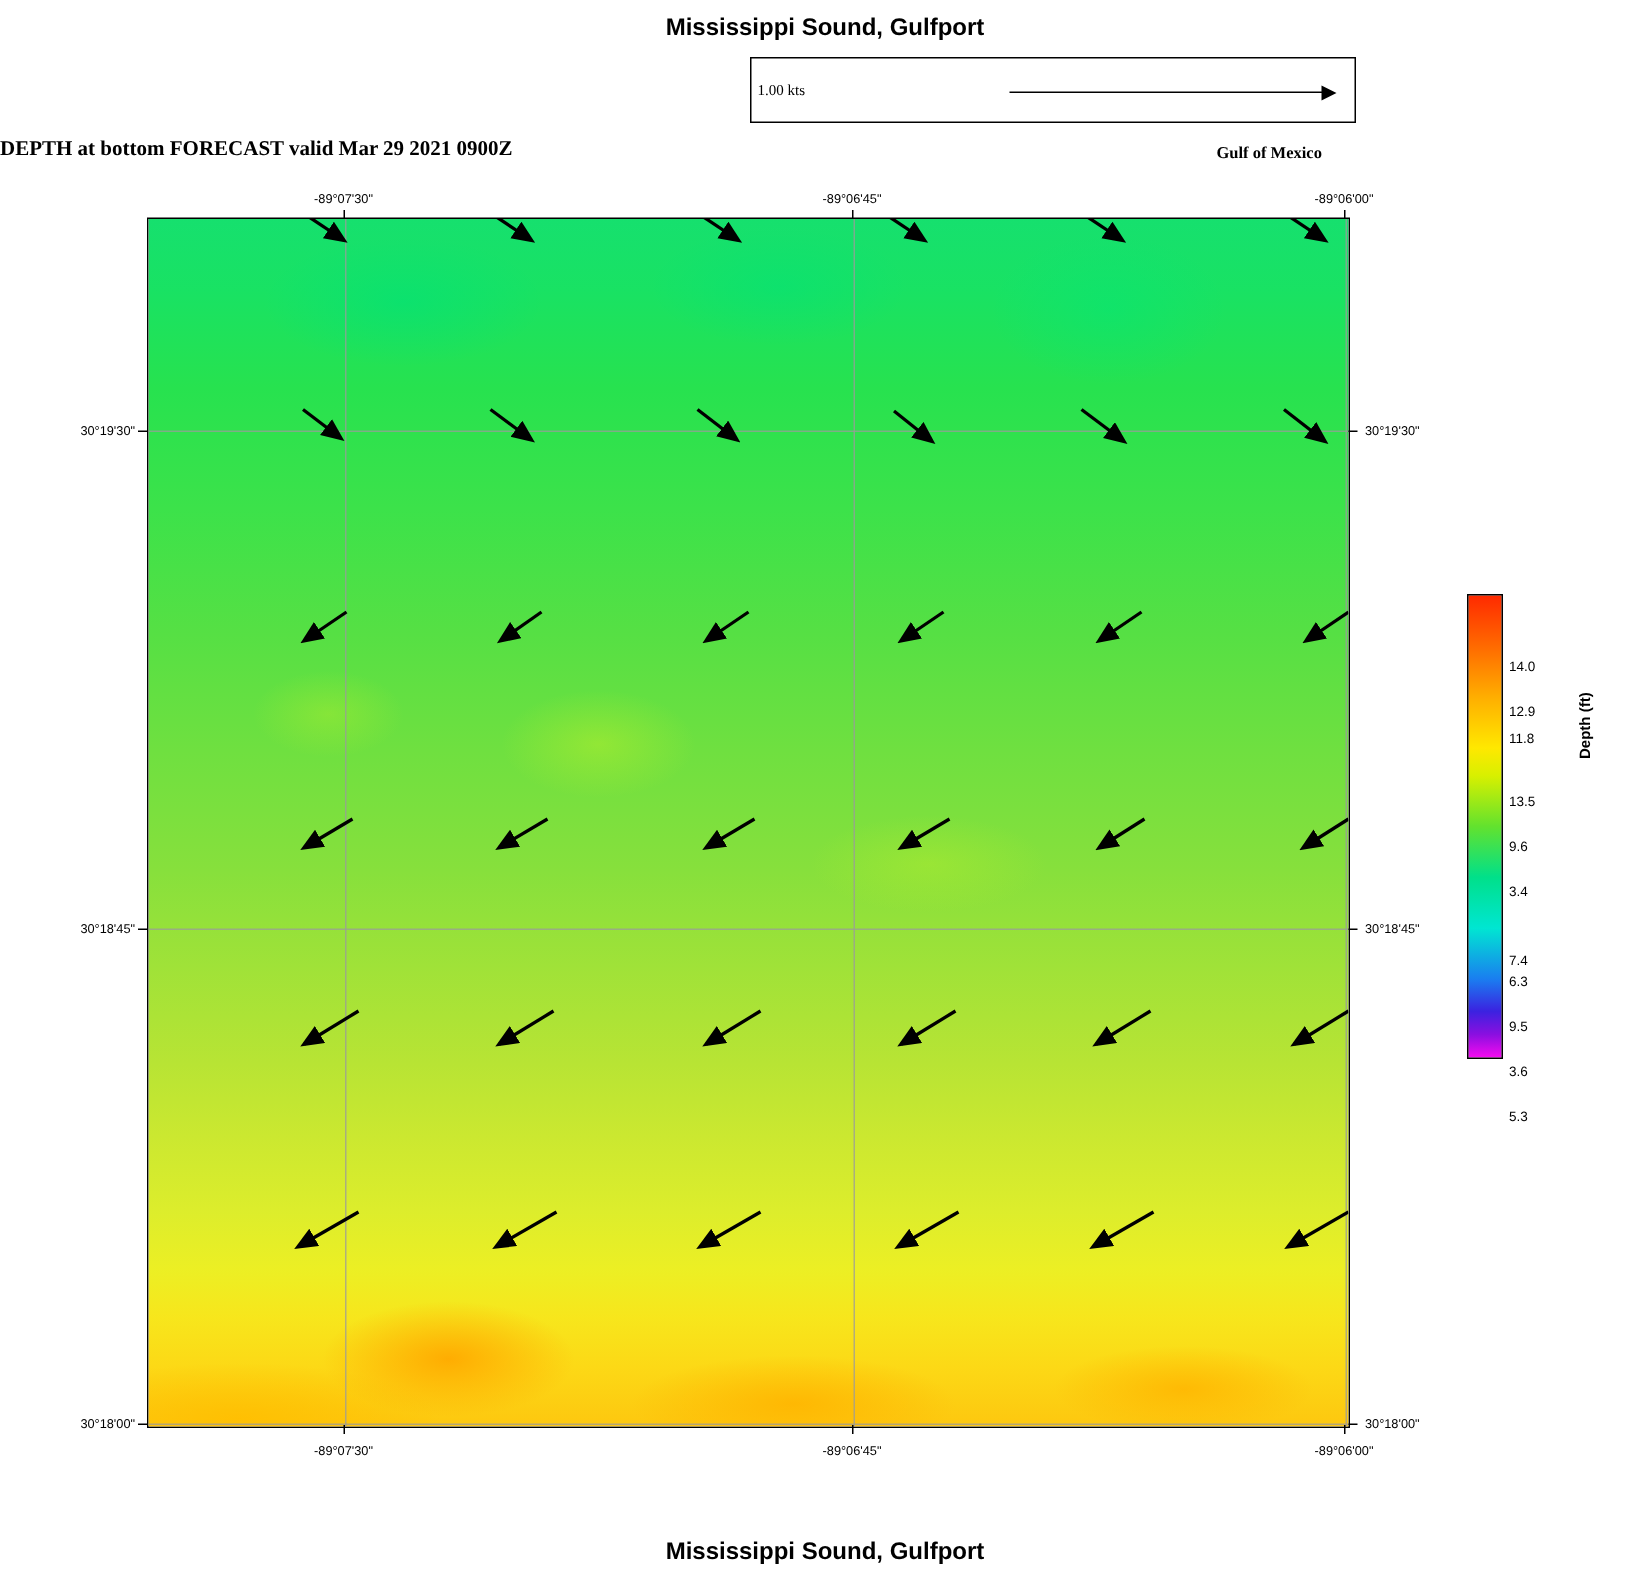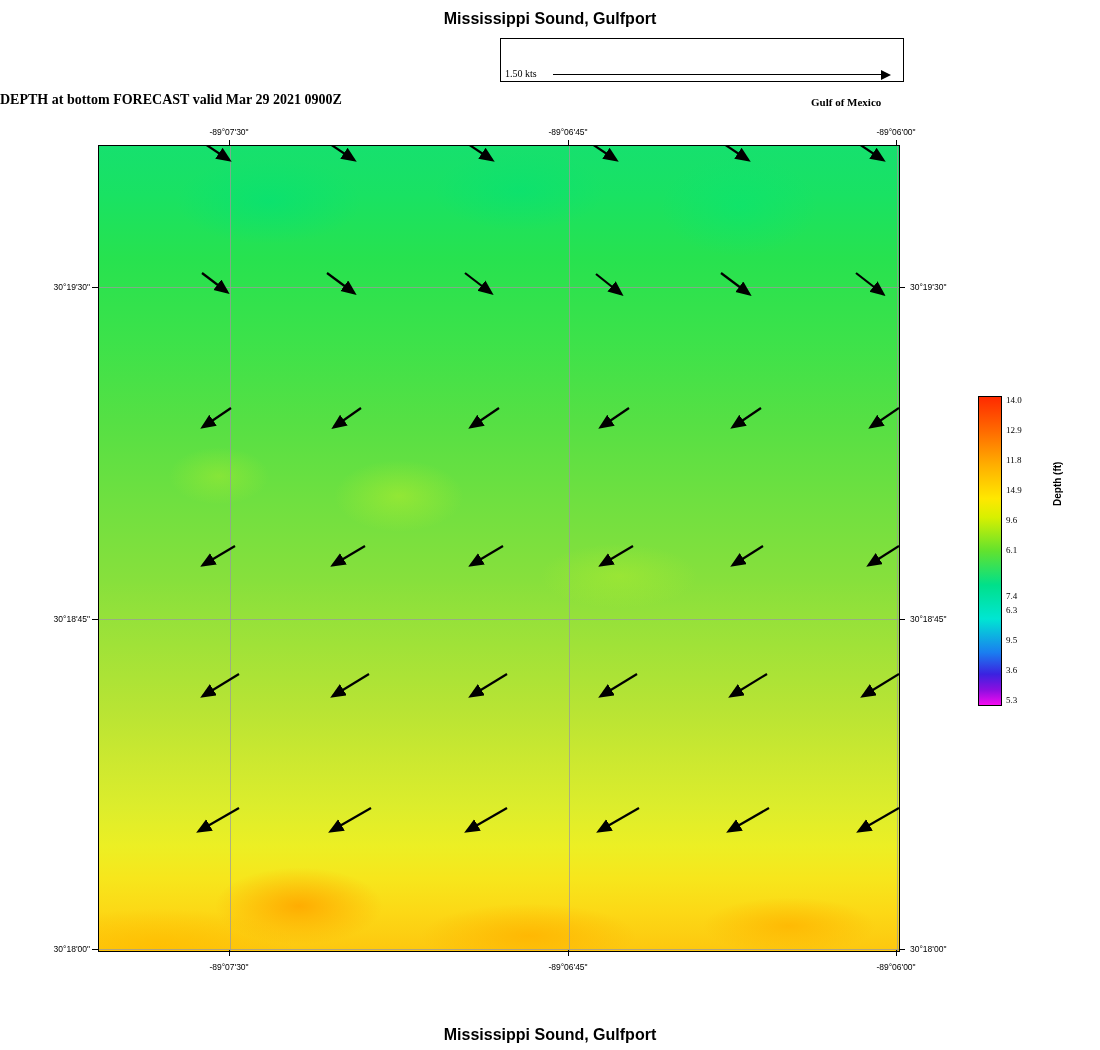--- a/index.html
+++ b/index.html
@@ -132,46 +132,47 @@
       #00e08a 61%,
       #00e6d2 72%,
       #1a7ef0 83%,
       #3b22e0 90%,
       #8a0fe0 95%,
       #f50af0 100%);
   }
   .cb-tick{
     position:absolute;left:28px;
     font-size:9px;color:#000;
-    font-family:Liberation Serif, serif;
+    font-family:Liberation Sans, sans-serif;
     transform:translateY(-50%);
+    margin-top:44px;
   }
   #colorbar-title{
     position:absolute;left:74px;top:110px;
     font-size:10px;font-weight:bold;color:#000;
     font-family:"Liberation Sans", sans-serif;
     transform:rotate(-90deg);
     transform-origin:left top;
     white-space:nowrap;
   }
 </style>
 </head>
 <body>
 
 <div class="abs" id="top-title">Mississippi Sound, Gulfport</div>
 <div class="abs" id="forecast-title">DEPTH at bottom FORECAST valid Mar 29 2021 0900Z</div>
 <div class="abs" id="region-label">Gulf of Mexico</div>
 <div class="abs" id="bottom-title">Mississippi Sound, Gulfport</div>
 
 <div class="abs" id="vector-legend">
-  <div class="vl-row" style="top:29px;">
-    <span class="vl-label">1.50 kts</span>
-    <span class="vl-arrow" style="left:52px;width:340px;">
-      <span class="vl-line" style="width:330px;"></span>
-      <span class="vl-head" style="left:328px;"></span>
+  <div class="vl-row" style="top:16px;">
+    <span class="vl-label">1.00 kts</span>
+    <span class="vl-arrow" style="left:172px;width:220px;">
+      <span class="vl-line" style="width:210px;"></span>
+      <span class="vl-head" style="left:208px;"></span>
     </span>
   </div>
 </div>
 
 <div class="abs" id="map-frame">
   <div id="map-field"></div>
 
   <div class="grid-line gl-v" style="left:131px;"></div>
   <div class="grid-line gl-v" style="left:470px;"></div>
   <div class="grid-line gl-v" style="left:798px;"></div>
@@ -257,23 +258,23 @@
 <div class="abs tick tick-right" style="left:910px;top:619px;width:70px;">30°18'45"</div>
 <div class="abs tick tick-right" style="left:910px;top:949px;width:70px;">30°18'00"</div>
 <div class="abs tick-mark" style="left:899px;top:287px;width:6px;height:1px;"></div>
 <div class="abs tick-mark" style="left:899px;top:619px;width:6px;height:1px;"></div>
 <div class="abs tick-mark" style="left:899px;top:949px;width:6px;height:1px;"></div>
 
 <div class="abs" id="colorbar-wrap">
   <div id="colorbar"></div>
   <div class="cb-tick" style="top:4px;">14.0</div>
   <div class="cb-tick" style="top:34px;">12.9</div>
-  <div class="cb-tick" style="top:64px;">11.8</div>
-  <div class="cb-tick" style="top:94px;">14.9</div>
+  <div class="cb-tick" style="top:52px;">11.8</div>
+  <div class="cb-tick" style="top:94px;">13.5</div>
   <div class="cb-tick" style="top:124px;">9.6</div>
-  <div class="cb-tick" style="top:154px;">6.1</div>
+  <div class="cb-tick" style="top:154px;">3.4</div>
   <div class="cb-tick" style="top:200px;">7.4</div>
   <div class="cb-tick" style="top:214px;">6.3</div>
   <div class="cb-tick" style="top:244px;">9.5</div>
   <div class="cb-tick" style="top:274px;">3.6</div>
   <div class="cb-tick" style="top:304px;">5.3</div>
   <div id="colorbar-title">Depth (ft)</div>
 </div>
 
 </body></html>

